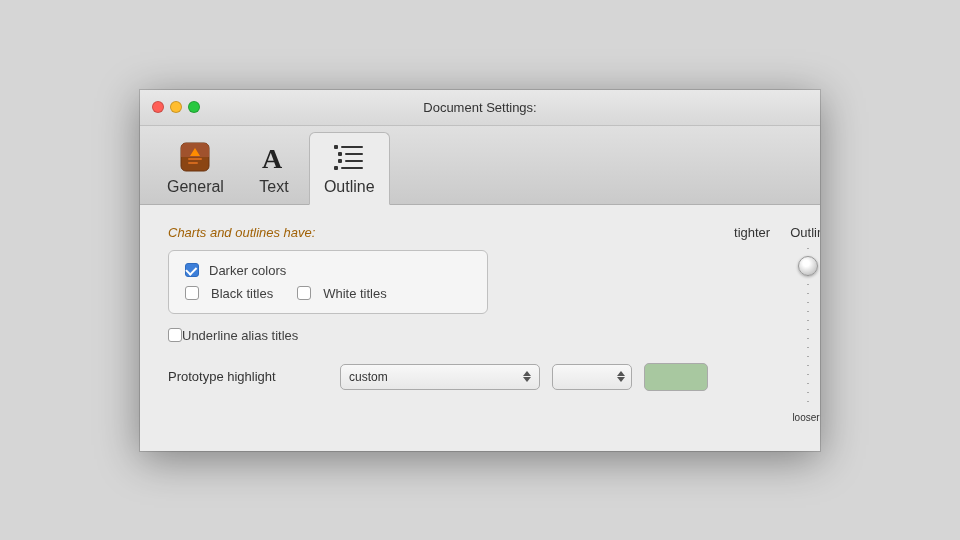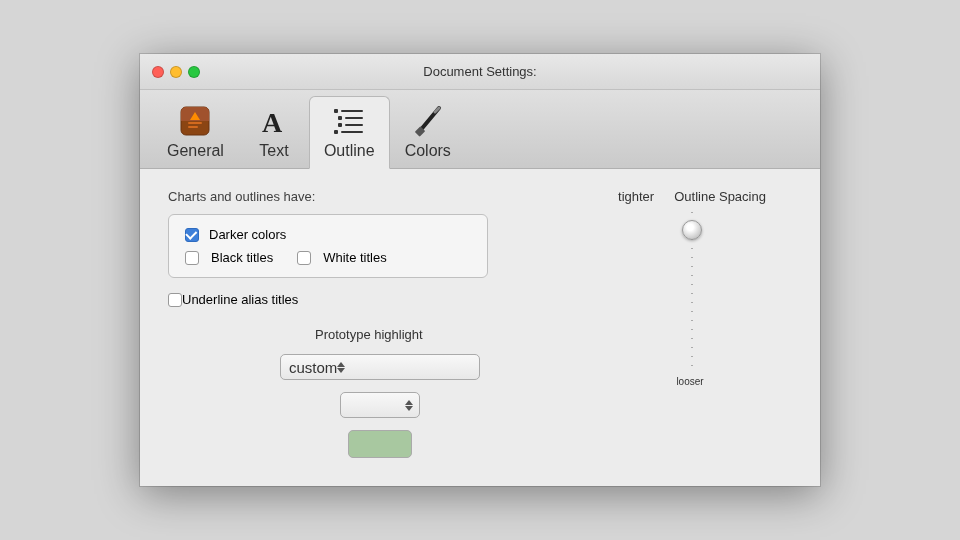--- a/index.html
+++ b/index.html
@@ -105,22 +105,23 @@
     }
 
     
     .content {
       padding: 20px 28px 28px;
       background: #ececec;
     }
 
     .section-label {
       font-size: 13px;
-      color: #404040;
+      color: #a16207;
       margin-bottom: 10px;
+      font-style: italic;
     }
 
     
     .checkbox-group {
       border: 1px solid #c0c0c0;
       border-radius: 6px;
       background: #f5f5f5;
       padding: 12px 16px;
       margin-bottom: 14px;
       display: inline-block;
@@ -172,21 +173,21 @@
       content: '';
       width: 8px;
       height: 5px;
       border-left: 2px solid white;
       border-bottom: 2px solid white;
       transform: rotate(-45deg) translateY(-1px);
     }
 
     .checkbox-label {
       font-size: 13px;
-      color: #000000;
+      color: #404040;
     }
 
     
     .standalone-checkbox {
       display: flex;
       align-items: center;
       margin-bottom: 20px;
     }
 
     .slider-title {
@@ -227,42 +228,42 @@
       text-align: right;
       padding-right: 4px;
     }
 
     
     .bottom-row {
       display: flex;
       align-items: center;
       gap: 12px;
       margin-top: 16px;
-      flex-direction: column;
     }
 
     .bottom-label {
       font-size: 13px;
       color: #333;
       min-width: 130px;
     }
 
     .select-dropdown {
       width: 200px;
       height: 26px;
       border: 1px solid #aaa;
       border-radius: 5px;
       background: linear-gradient(to bottom, #f8f8f8, #e8e8e8);
       display: flex;
       align-items: center;
-      justify-content: flex-start;
+      justify-content: space-between;
       padding: 0 8px;
       cursor: pointer;
-      font-size: 15px;
-      color: #333;
+      font-size: 12px;
+      color: #333;
+      margin-left: 30px;
     }
 
     .select-arrows {
       display: flex;
       flex-direction: column;
       gap: 1px;
     }
 
     .arrow-up, .arrow-down {
       width: 0;
@@ -394,30 +395,20 @@
           <rect x="6" y="18" width="4" height="4" rx="1" fill="#333"></rect>
           <rect x="13" y="19" width="18" height="2" rx="1" fill="#333"></rect>
           <rect x="2" y="25" width="4" height="4" rx="1" fill="#333"></rect>
           <rect x="9" y="26" width="22" height="2" rx="1" fill="#333"></rect>
         </svg>
       </div>
       <span class="toolbar-label">Outline</span>
     </div>
 
 
-    <div class="toolbar-item">
-      <div class="toolbar-icon">
-        <svg width="34" height="34" viewBox="0 0 34 34">
-          <line x1="28" y1="4" x2="8" y2="28" stroke="#222" stroke-width="4" stroke-linecap="round"></line>
-          <rect x="5" y="24" width="8" height="7" rx="1" fill="#555" transform="rotate(-45 9 27.5)"></rect>
-          <line x1="28" y1="4" x2="24" y2="8" stroke="#888" stroke-width="3" stroke-linecap="round"></line>
-        </svg>
-      </div>
-      <span class="toolbar-label">Colors</span>
-    </div>
   </div>
 
   <div class="content">
     <div class="main-area">
 
       <div class="left-area">
         <div class="section-label">Charts and outlines have:</div>
 
         
         <div class="checkbox-group">

